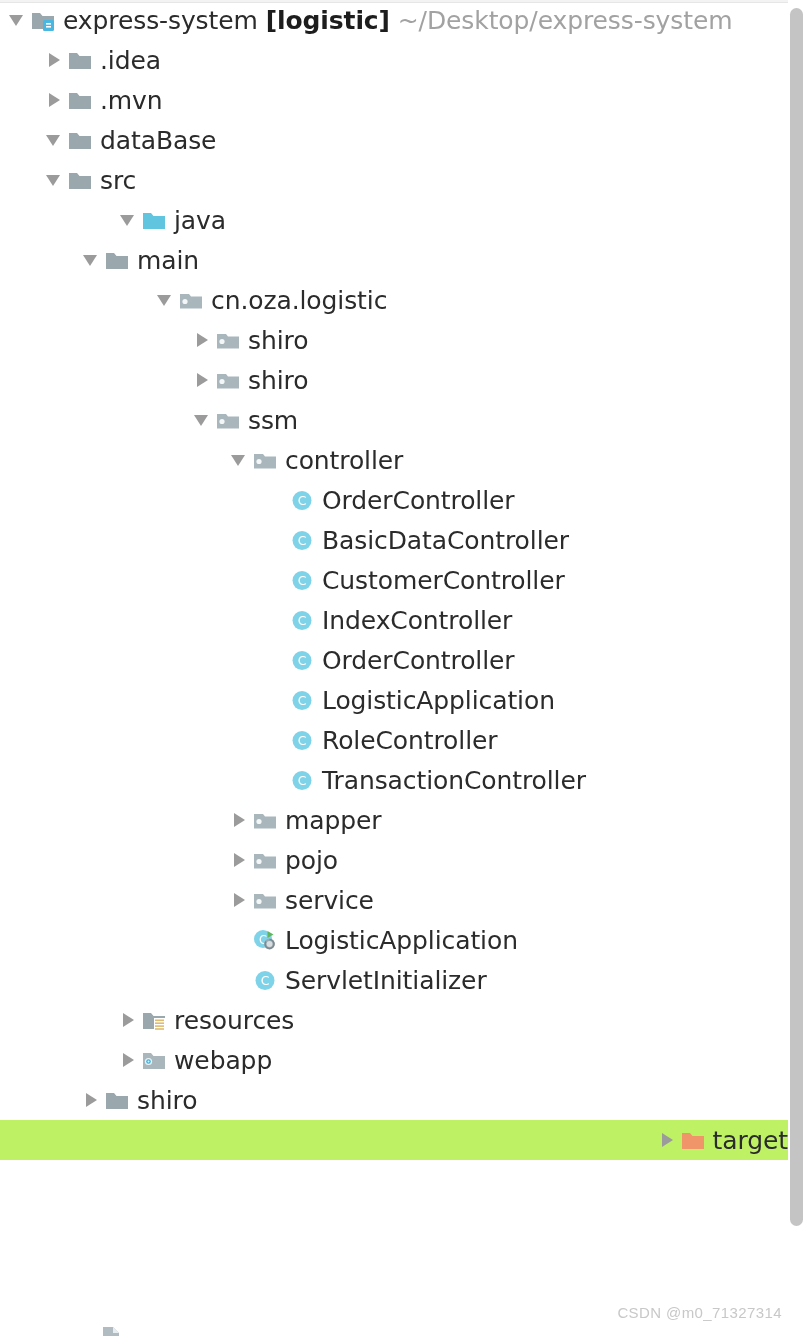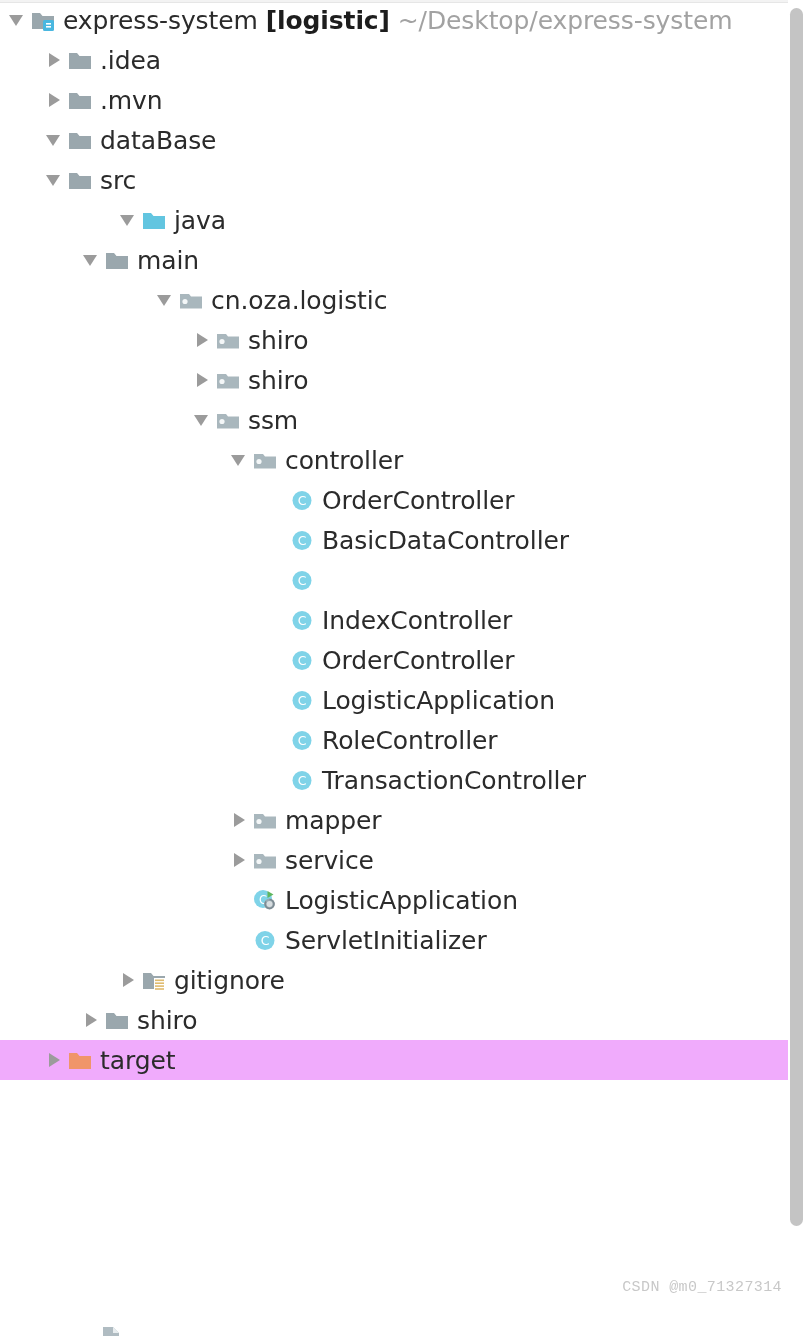--- a/index.html
+++ b/index.html
@@ -25,21 +25,21 @@
   .tree-body { position: absolute; top: 0; left: 0; width: 788px; }
 
   .row {
     position: relative;
     height: 40px;
     display: flex;
     align-items: center;
     white-space: nowrap;
     width: 788px;
   }
-  .row.selected { background: #f0abfc; }
+  .row.selected { background: #bef264; justify-content: flex-end; }
 
   
   .indent { flex: 0 0 auto; height: 1px; }
 
   
   .arrow {
     flex: 0 0 auto;
     width: 22px; height: 22px;
     position: relative;
     margin-right: 2px;
@@ -102,24 +102,24 @@
     width: 13px;
     height: 1218px;
     background: #c4c4c4;
     border-radius: 7px;
   }
 
   
   .watermark {
     position: absolute;
     right: 22px;
-    bottom: 40px;
+    bottom: 15px;
     font-size: 15px;
     color: #c8c8c8;
-    font-family: Liberation Mono, monospace;
+    font-family: Liberation Sans, sans-serif;
     letter-spacing: 0.4px;
   }
   
   .partial-row {
     position: absolute;
     left: 0; bottom: 0;
     width: 788px; height: 12px;
     overflow: hidden;
   }
   .partial-row .inner { display: flex; align-items: flex-start; height: 26px; }
@@ -284,20 +284,21 @@
       </div>
       <div class="row">
         <div class="indent" style="width: 265px;"></div>
         <div class="arrow none"></div>
         <div class="icon">
           <svg viewBox="0 0 26 26">
             <circle cx="13" cy="13.5" r="9.5" fill="#7fd3e8"></circle>
             <text x="13" y="18.2" font-family="DejaVu Sans, sans-serif" font-size="12.5" fill="#ffffff" text-anchor="middle">C</text>
           </svg>
         </div>
+        <div class="label">CustomerController</div>
       </div>
       <div class="row">
         <div class="indent" style="width: 265px;"></div>
         <div class="arrow none"></div>
         <div class="icon">
           <svg viewBox="0 0 26 26">
             <circle cx="13" cy="13.5" r="9.5" fill="#7fd3e8"></circle>
             <text x="13" y="18.2" font-family="DejaVu Sans, sans-serif" font-size="12.5" fill="#ffffff" text-anchor="middle">C</text>
           </svg>
         </div>
@@ -350,20 +351,31 @@
       <div class="row">
         <div class="indent" style="width: 228px;"></div>
         <div class="arrow right"></div>
         <div class="icon">
           <svg viewBox="0 0 26 26">
             <path d="M2 7 h9 l2 2.5 h11 v12 h-22 z" fill="#a9b7bd"></path>
             <circle cx="7" cy="14.5" r="2.6" fill="#f4f7f8"></circle>
           </svg>
         </div>
         <div class="label">mapper</div>
+      </div>
+      <div class="row">
+        <div class="indent" style="width: 228px;"></div>
+        <div class="arrow right"></div>
+        <div class="icon">
+          <svg viewBox="0 0 26 26">
+            <path d="M2 7 h9 l2 2.5 h11 v12 h-22 z" fill="#a9b7bd"></path>
+            <circle cx="7" cy="14.5" r="2.6" fill="#f4f7f8"></circle>
+          </svg>
+        </div>
+        <div class="label">pojo</div>
       </div>
       <div class="row">
         <div class="indent" style="width: 228px;"></div>
         <div class="arrow right"></div>
         <div class="icon">
           <svg viewBox="0 0 26 26">
             <path d="M2 7 h9 l2 2.5 h11 v12 h-22 z" fill="#a9b7bd"></path>
             <circle cx="7" cy="14.5" r="2.6" fill="#f4f7f8"></circle>
           </svg>
         </div>
@@ -401,21 +413,34 @@
         <div class="icon">
           <svg viewBox="0 0 26 26">
             <path d="M2 6 h8 l2.5 3 h11.5 v13 h-22 z" fill="#9aa7ad"></path>
             <rect x="13" y="11" width="11" height="12" fill="#ffffff"></rect>
             <rect x="14" y="12.5" width="9" height="1.6" fill="#e0bb6e"></rect>
             <rect x="14" y="15.4" width="9" height="1.6" fill="#e0bb6e"></rect>
             <rect x="14" y="18.3" width="9" height="1.6" fill="#e0bb6e"></rect>
             <rect x="14" y="21.2" width="9" height="1.6" fill="#e0bb6e"></rect>
           </svg>
         </div>
-        <div class="label">gitignore</div>
+        <div class="label">resources</div>
+      </div>
+      <div class="row">
+        <div class="indent" style="width: 117px;"></div>
+        <div class="arrow right"></div>
+        <div class="icon">
+          <svg viewBox="0 0 26 26">
+            <path d="M2 6 h8 l2.5 3 h11.5 v13 h-22 z" fill="#a9b7bd"></path>
+            <circle cx="7.5" cy="14.5" r="3.6" fill="#edf2f4"></circle>
+            <circle cx="7.5" cy="14.5" r="2.3" fill="#2fb5e6"></circle>
+            <circle cx="7.5" cy="14.5" r="1.0" fill="#eaf6fb"></circle>
+          </svg>
+        </div>
+        <div class="label">webapp</div>
       </div>
       <div class="row">
         <div class="indent" style="width: 80px;"></div>
         <div class="arrow right"></div>
         <div class="icon">
           <svg viewBox="0 0 26 26">
             <path d="M2 6 h8 l2.5 3 h11.5 v13 h-22 z" fill="#9aa7ad"></path>
           </svg>
         </div>
         <div class="label">shiro</div>

